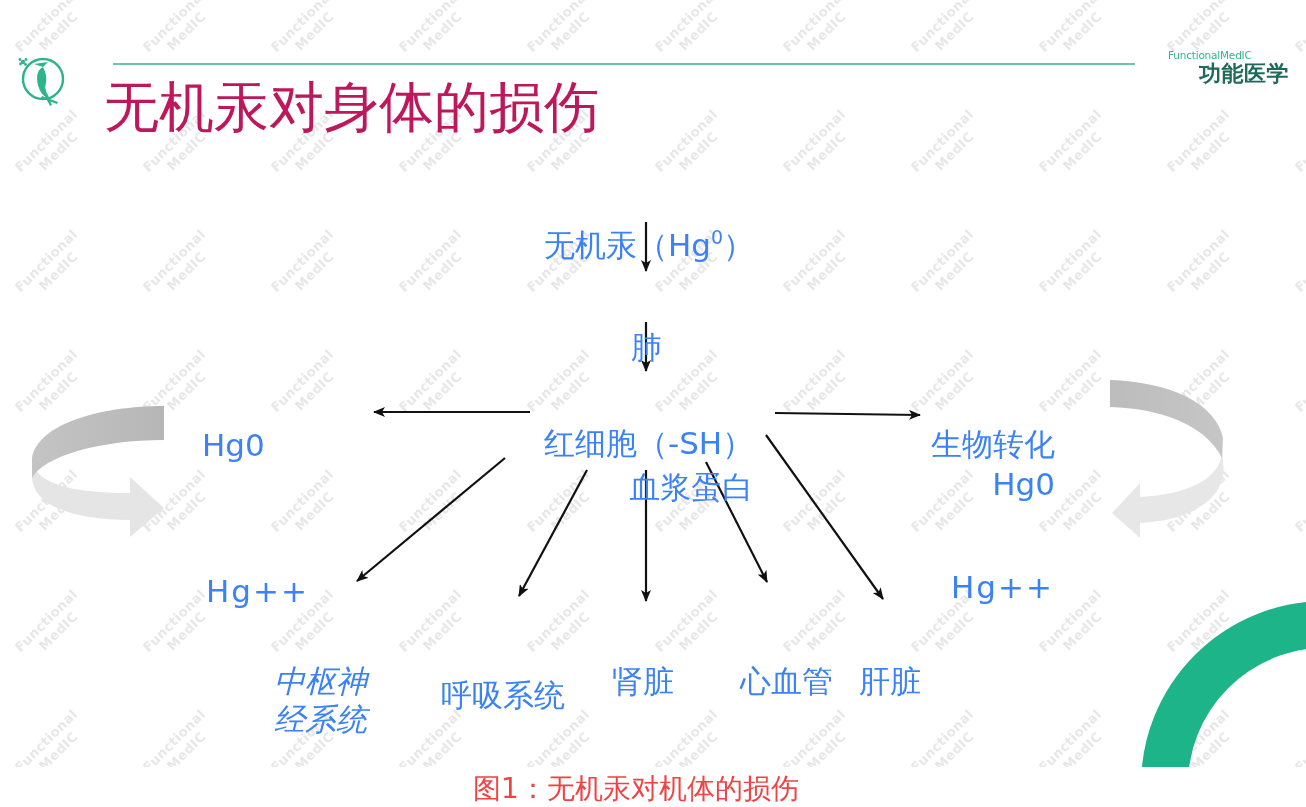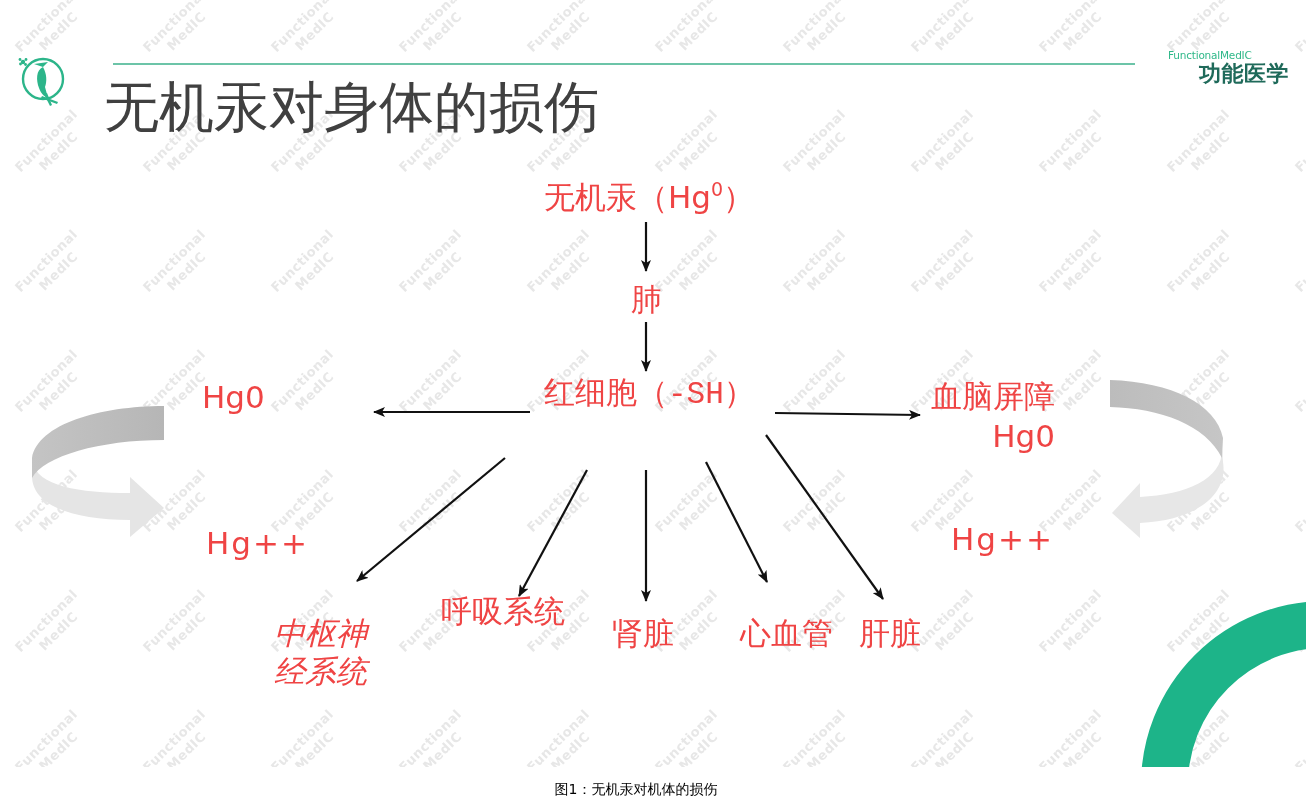--- a/index.html
+++ b/index.html
@@ -1,27 +1,27 @@
 <!DOCTYPE html>
 <html><head>
   <meta charset="utf-8">
   <style>
     html, body { margin: 0; padding: 0; background: #ffffff; }
     body { width: 1306px; height: 807px; position: relative; overflow: hidden;
            font-family: "DejaVu Sans", "Liberation Sans", sans-serif; color: #111; }
     .slide { position: absolute; left: 0; top: 0; width: 1306px; height: 767px; overflow: hidden; background: #fff; }
     .layer { position: absolute; left: 0; top: 0; width: 1306px; height: 767px; }
     .wm-text { font-family: "DejaVu Sans", sans-serif; font-size: 13px; fill: #e7e7e7; font-weight: bold; letter-spacing: 0.5px; }
-    .title { position: absolute; left: 104px; top: 72px; font-size: 55px; line-height: 70px; color: #404040; white-space: nowrap; letter-spacing: 0px; }
+    .title { position: absolute; left: 104px; top: 72px; font-size: 55px; line-height: 70px; color: #be185d; white-space: nowrap; letter-spacing: 0px; }
     .brand-en { position: absolute; left: 1168px; top: 49px; font-size: 10.5px; font-weight: normal; color: #2fb889; white-space: nowrap; letter-spacing: -0.2px; }
     .brand-cn { position: absolute; left: 1199px; top: 61px; font-size: 22px; line-height: 26px; font-weight: bold; color: #1f6a5a; white-space: nowrap; letter-spacing: 0.5px; }
-    .lbl { position: absolute; font-size: 31px; line-height: 40px; color: #ef4444; white-space: nowrap; }
+    .lbl { position: absolute; font-size: 31px; line-height: 40px; color: #3b82f6; white-space: nowrap; margin-top: 48px; }
     .lbl .line { display: block; text-align: right; }
     .lbl sup { font-size: 19px; vertical-align: 12px; line-height: 0; }
-    .caption { position: absolute; left: 0; width: 1272px; top: 774px; text-align: center; font-size: 14px; line-height: 30px; color: #000000; white-space: nowrap; }
+    .caption { position: absolute; left: 0; width: 1272px; top: 774px; text-align: center; font-size: 28px; line-height: 30px; color: #ef4444; white-space: nowrap; }
   </style>
 </head>
 <body>
 
 <div class="slide">
 
   <svg class="layer" width="1306" height="767">
     <defs>
       <pattern id="wm" x="-18" y="-30" width="128" height="120" patternUnits="userSpaceOnUse">
         <g transform="translate(64,60) rotate(-45)">
@@ -93,38 +93,39 @@
       <line x1="766" y1="435" x2="883" y2="599"></line>
     </g>
   </svg>
 
   <div class="lbl" style="left:544px;top:177px;">
     <span>无机汞（Hg</span><sup>0</sup><span>）</span>
   </div>
 
   <div class="lbl" style="left:631px;top:279px;">肺</div>
 
-  <div class="lbl" style="left:544px;top:373px;line-height:44px;font-family:Liberation Mono, monospace;">
+  <div class="lbl" style="left:544px;top:373px;line-height:44px;">
     <span class="line">红细胞（-SH）</span>
+    <span class="line">血浆蛋白</span>
   </div>
 
   <div class="lbl" style="left:202px;top:376px;line-height:42px;">
     <span class="line">Hg0</span>
   </div>
   <div class="lbl" style="left:206px;top:523px;letter-spacing:2px;">Hg++</div>
 
   <div class="lbl" style="left:931px;top:376px;line-height:40px;">
-    <span class="line">血脑屏障</span>
+    <span class="line">生物转化</span>
     <span class="line">Hg0</span>
   </div>
   <div class="lbl" style="left:951px;top:519px;letter-spacing:2px;">Hg++</div>
 
   <div class="lbl" style="left:274px;top:614px;line-height:38px;font-style:italic;">
     <span class="line">中枢神</span>
     <span class="line">经系统</span>
   </div>
-  <div class="lbl" style="left:441px;top:592px;line-height:38px;">呼吸系统</div>
+  <div class="lbl" style="left:441px;top:628px;line-height:38px;">呼吸系统</div>
   <div class="lbl" style="left:612px;top:614px;line-height:38px;">肾脏</div>
   <div class="lbl" style="left:740px;top:614px;line-height:38px;">心血管</div>
   <div class="lbl" style="left:859px;top:614px;line-height:38px;">肝脏</div>
 </div>
 
 <div class="caption">图1：无机汞对机体的损伤</div>
 
 </body></html>

